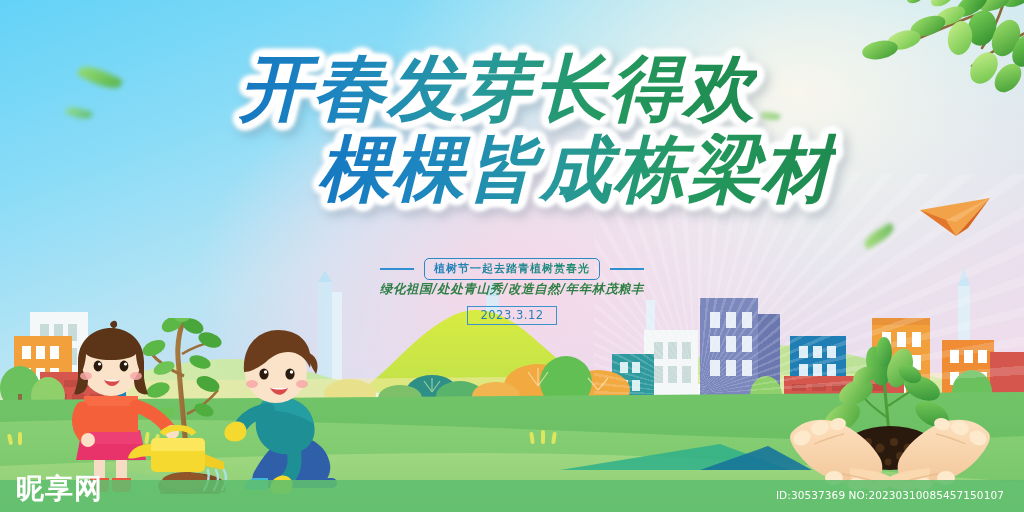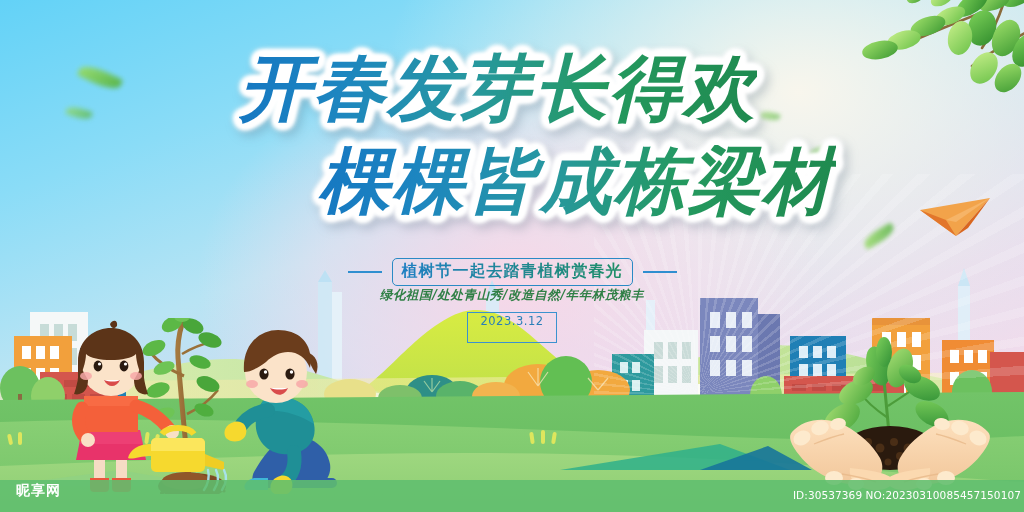--- a/index.html
+++ b/index.html
@@ -52,66 +52,66 @@
     background:linear-gradient(95deg,#1577c2 0%, #1d86c0 20%, #27989f 45%, #24995f 70%, #1f8a4f 100%);
     -webkit-background-clip:text; background-clip:text; color:transparent;
     -webkit-text-stroke:0;
     filter:
       drop-shadow(0 0  3px #ffffff) drop-shadow(0 0 3px #ffffff)
       drop-shadow(2px 2px 0 #ffffff) drop-shadow(-2px 2px 0 #ffffff)
       drop-shadow(2px -2px 0 #ffffff) drop-shadow(-2px -2px 0 #ffffff)
       drop-shadow(4px 5px 5px rgba(90,110,130,.30));
   }
   .tline.l1 { margin-left:-28px; }
-  .tline.l2 { margin-left:130px; margin-top:20px; }
+  .tline.l2 { margin-left:130px; margin-top:8px; }
 
   
   .subwrap { position:absolute; left:0; top:258px; width:1024px; text-align:center; }
   .subrow1 { display:flex; align-items:center; justify-content:center; gap:10px; }
   .dash { width:34px; height:2px; background:#2f8fd0; }
   .subbox {
     border:1.6px solid #2a8ac5; border-radius:5px;
-    padding:2px 9px 3px; font-size:16px; letter-spacing:1px;
+    padding:2px 9px 3px; font-size:11px; letter-spacing:1px;
     font-family:"DejaVu Sans", sans-serif; font-weight:bold;
     background:linear-gradient(90deg,#1f7fc6,#1f8f63);
     -webkit-background-clip:text; background-clip:text; color:transparent;
   }
   .subrow2 {
     margin-top:1px; font-family:"DejaVu Serif", serif; font-style:italic;
     font-weight:bold; font-size:12.5px; letter-spacing:.6px; color:#2f7f45;
   }
   .datepill {
     margin:8px auto 16px; display:inline-block;
     border:1.4px solid #3a92cf; border-radius:0;
-    padding:1px 12px 14px; font-size:11.5px; color:#2a7fb8;
+    padding:1px 12px 2px; font-size:11.5px; color:#2a7fb8;
     font-family:"DejaVu Sans", sans-serif; letter-spacing:.5px;
   }
 
   
   .sc { position:absolute; left:0; top:0; width:1024px; height:512px; }
   .sc svg { position:absolute; left:0; top:0; width:1024px; height:512px; }
 
   
   .kids { position:absolute; left:58px; top:318px; width:300px; height:176px; }
   .kids svg { width:100%; height:100%; }
 
   
   .hands { position:absolute; left:780px; top:318px; width:220px; height:176px; }
   .hands svg { width:100%; height:100%; }
 
   
   .wmbar { position:absolute; left:0; bottom:0; width:1024px; height:32px;
            background:rgba(96,190,110,.88); }
-  .wmlogo { position:absolute; left:16px; bottom:12px;
-            font-family:Liberation Serif, serif; font-weight:bold; font-size:14px;
+  .wmlogo { position:absolute; left:16px; bottom:4px;
+            font-family:Liberation Serif, serif; font-weight:bold; font-size:28px;
             color:#ffffff; letter-spacing:1px; }
   .wmurl  { position:absolute; left:104px; bottom:6px;
             font-family:"DejaVu Sans", sans-serif; font-style:italic; font-weight:bold;
             font-size:17px; color:#ffffff; letter-spacing:.4px; }
-  .wmid   { position:absolute; right:3px; bottom:11px;
+  .wmid   { position:absolute; right:20px; bottom:11px;
             font-family:"DejaVu Sans", sans-serif; font-size:10.5px;
             color:#ffffff; letter-spacing:.1px; }
 </style>
 </head>
 <body>
 
 <div id="poster">
 
   <div class="sc">
     <svg viewBox="0 0 1024 512" preserveAspectRatio="none">

